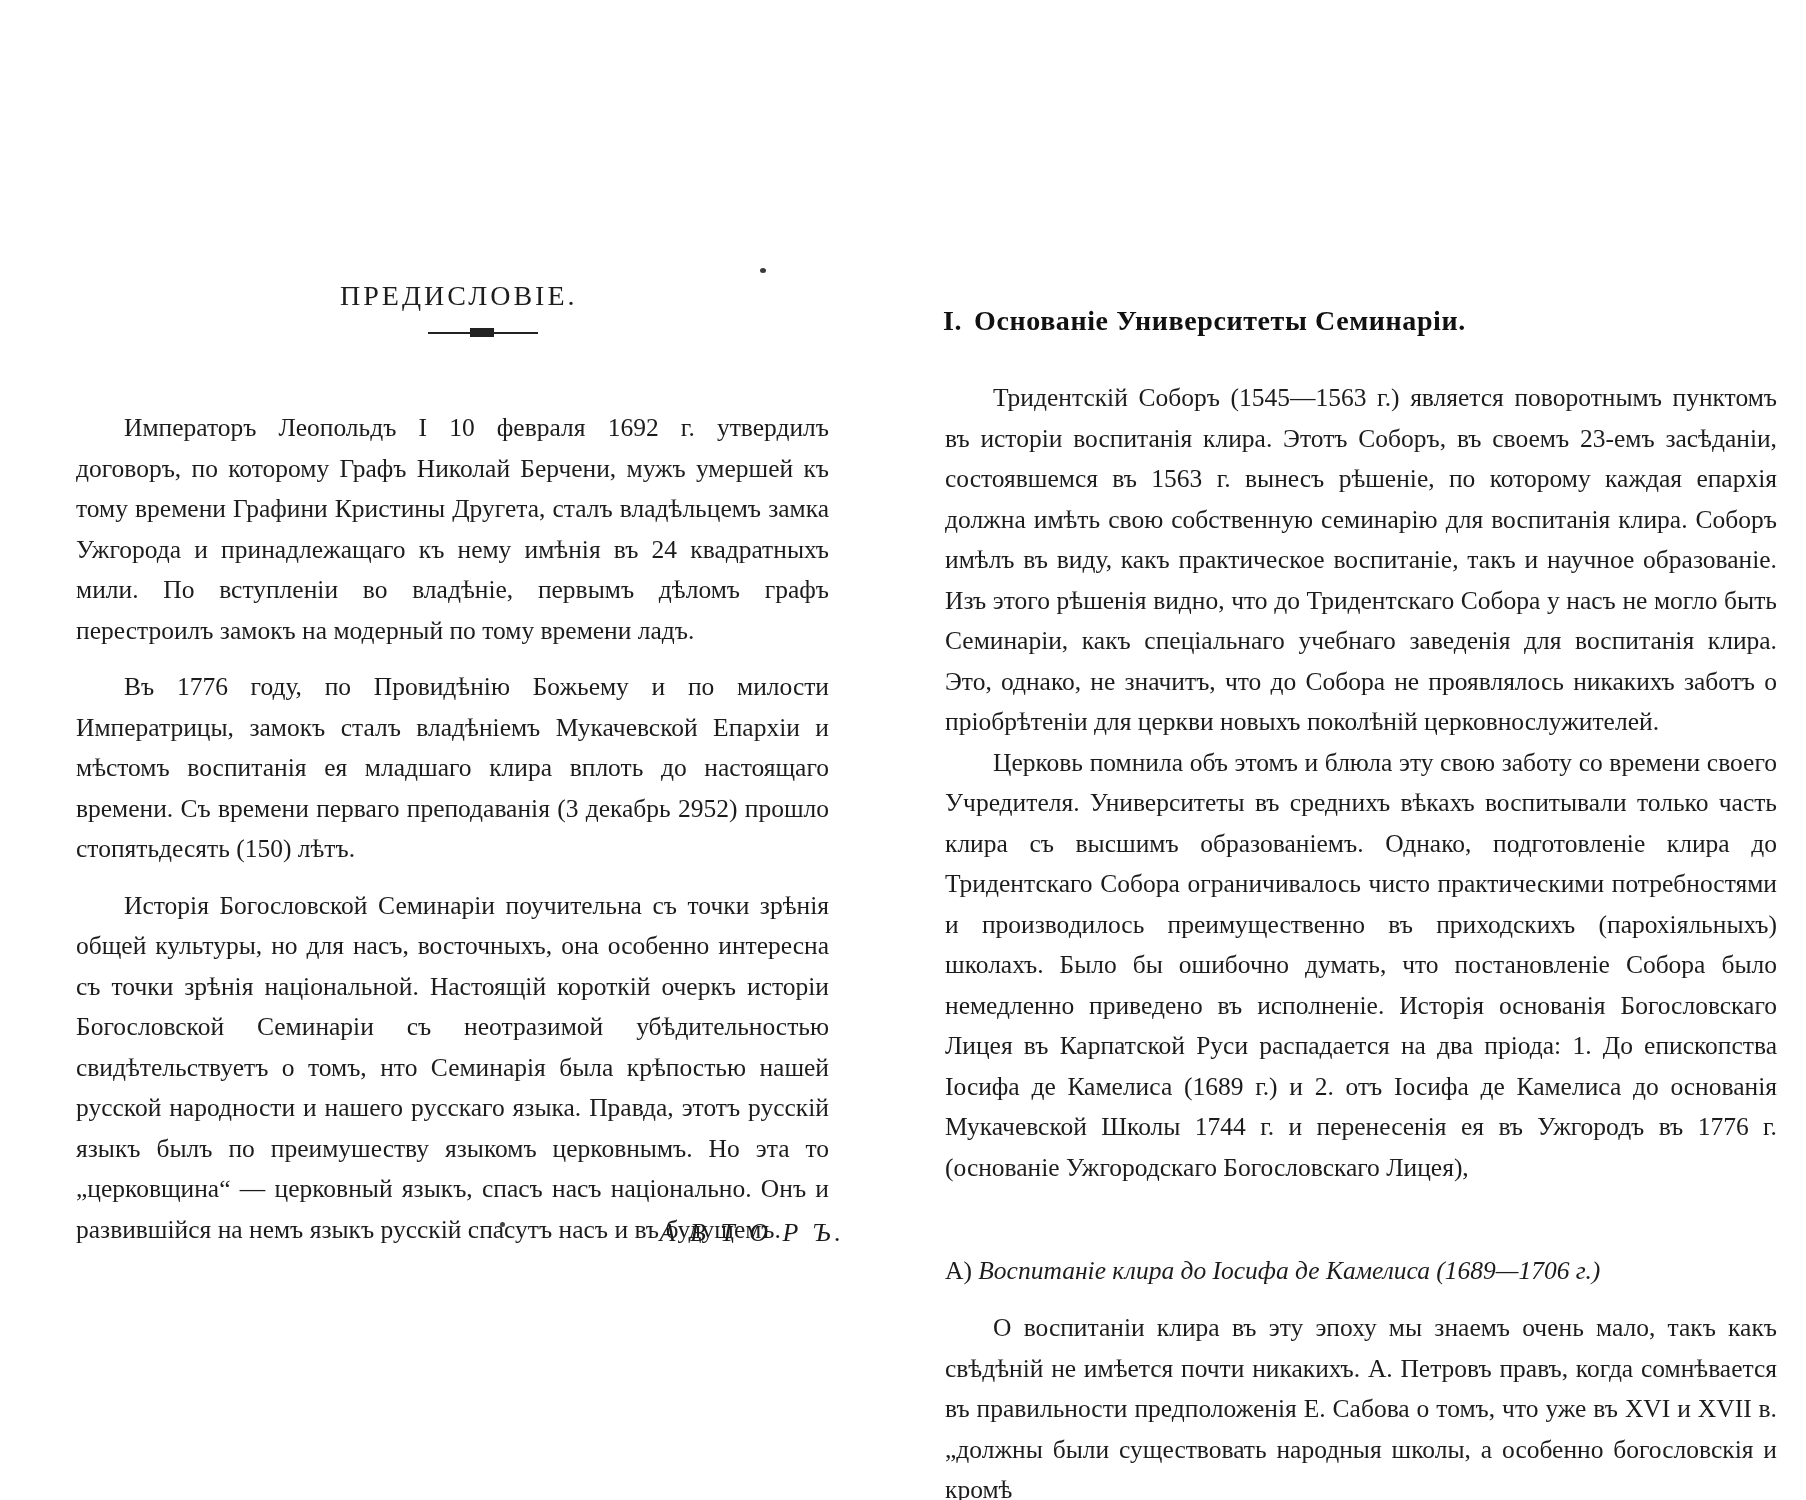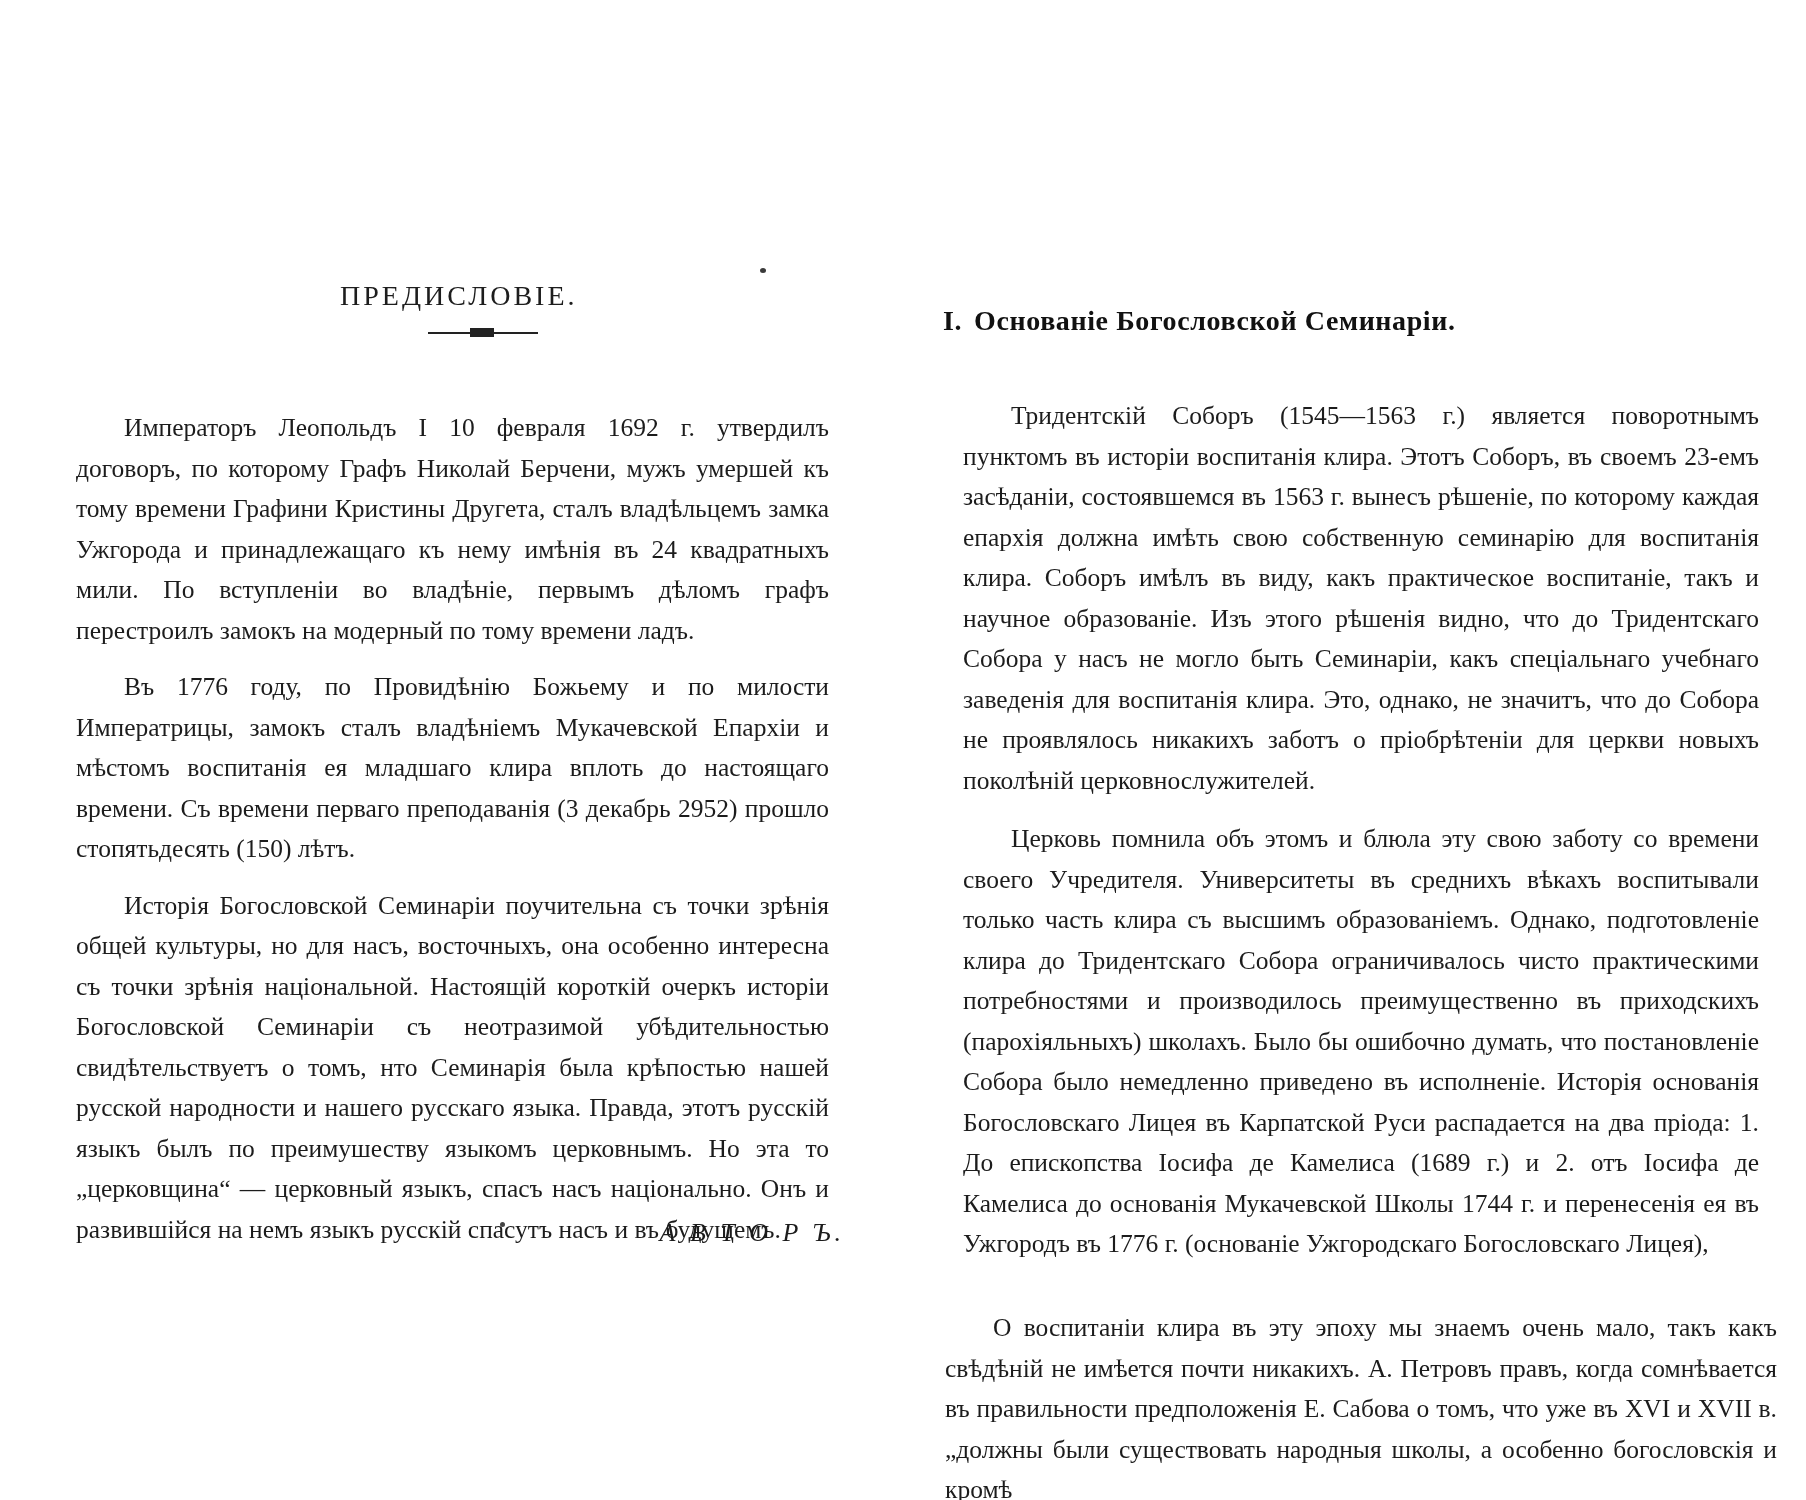--- a/index.html
+++ b/index.html
@@ -125,21 +125,21 @@
     left: 42px;
     top: 378px;
     width: 832px;
     font-size: 25.5px;
     line-height: 40.5px;
     text-align: justify;
     text-justify: inter-word;
     color: #1c1c1c;
   }
   .right-body p {
-    margin: 18px;
+    margin: 0;
     text-indent: 48px;
   }
   .section-head {
     position: absolute;
     left: 42px;
     top: 1252px;
     width: 832px;
     font-size: 25.5px;
     line-height: 38px;
     color: #1c1c1c;
@@ -177,28 +177,32 @@
     </div>
 
     <div class="signature">А В Т О Р Ъ.</div>
     <div class="speck-a"></div>
 
   </div>
 
   <div class="column col-right">
 
     <div class="chapter-title">
-      <span class="numeral">I.</span><span>Основаніе Богословской Семинаріи.</span>
+      <span class="numeral">I.</span><span>Основаніе Университеты Семинаріи.</span>
     </div>
 
     <div class="right-body">
       <p>Тридентскій Соборъ (1545—1563 г.) является поворотнымъ пунктомъ въ исторіи воспитанія клира. Этотъ Соборъ, въ своемъ 23-емъ засѣданіи, состоявшемся въ 1563 г. вынесъ рѣшеніе, по которому каждая епархія должна имѣть свою собственную семинарію для воспитанія клира. Соборъ имѣлъ въ виду, какъ практическое воспитаніе, такъ и научное образованіе. Изъ этого рѣшенія видно, что до Тридентскаго Собора у насъ не могло быть Семинаріи, какъ спеціальнаго учебнаго заведенія для воспитанія клира. Это, однако, не значитъ, что до Собора не проявлялось никакихъ заботъ о пріобрѣтеніи для церкви новыхъ поколѣній церковнослужителей.</p>
       <p>Церковь помнила объ этомъ и блюла эту свою заботу со времени своего Учредителя. Университеты въ среднихъ вѣкахъ воспитывали только часть клира съ высшимъ образованіемъ. Однако, подготовленіе клира до Тридентскаго Собора ограничивалось чисто практическими потребностями и производилось преимущественно въ приходскихъ (парохіяльныхъ) школахъ. Было бы ошибочно думать, что постановленіе Собора было немедленно приведено въ исполненіе. Исторія основанія Богословскаго Лицея въ Карпатской Руси распадается на два пріода: 1. До епископства Іосифа де Камелиса (1689 г.) и 2. отъ Іосифа де Камелиса до основанія Мукачевской Школы 1744 г. и перенесенія ея въ Ужгородъ въ 1776 г. (основаніе Ужгородскаго Богословскаго Лицея),</p>
     </div>
 
+    <div class="section-head">
+      <span class="sec-label">А)</span>
+      <span class="sec-text">Воспитаніе клира до Іосифа де Камелиса (1689—1706 г.)</span>
+    </div>
 
     <div class="tail-body">
       <p>О воспитаніи клира въ эту эпоху мы знаемъ очень мало, такъ какъ свѣдѣній не имѣется почти никакихъ. А. Петровъ правъ, когда сомнѣвается въ правильности предположенія Е. Сабова о томъ, что уже въ XVI и XVII в. „должны были существовать народныя школы, а особенно богословскія и кромѣ</p>
     </div>
 
   </div>
 
 </div>
 
 </body></html>

